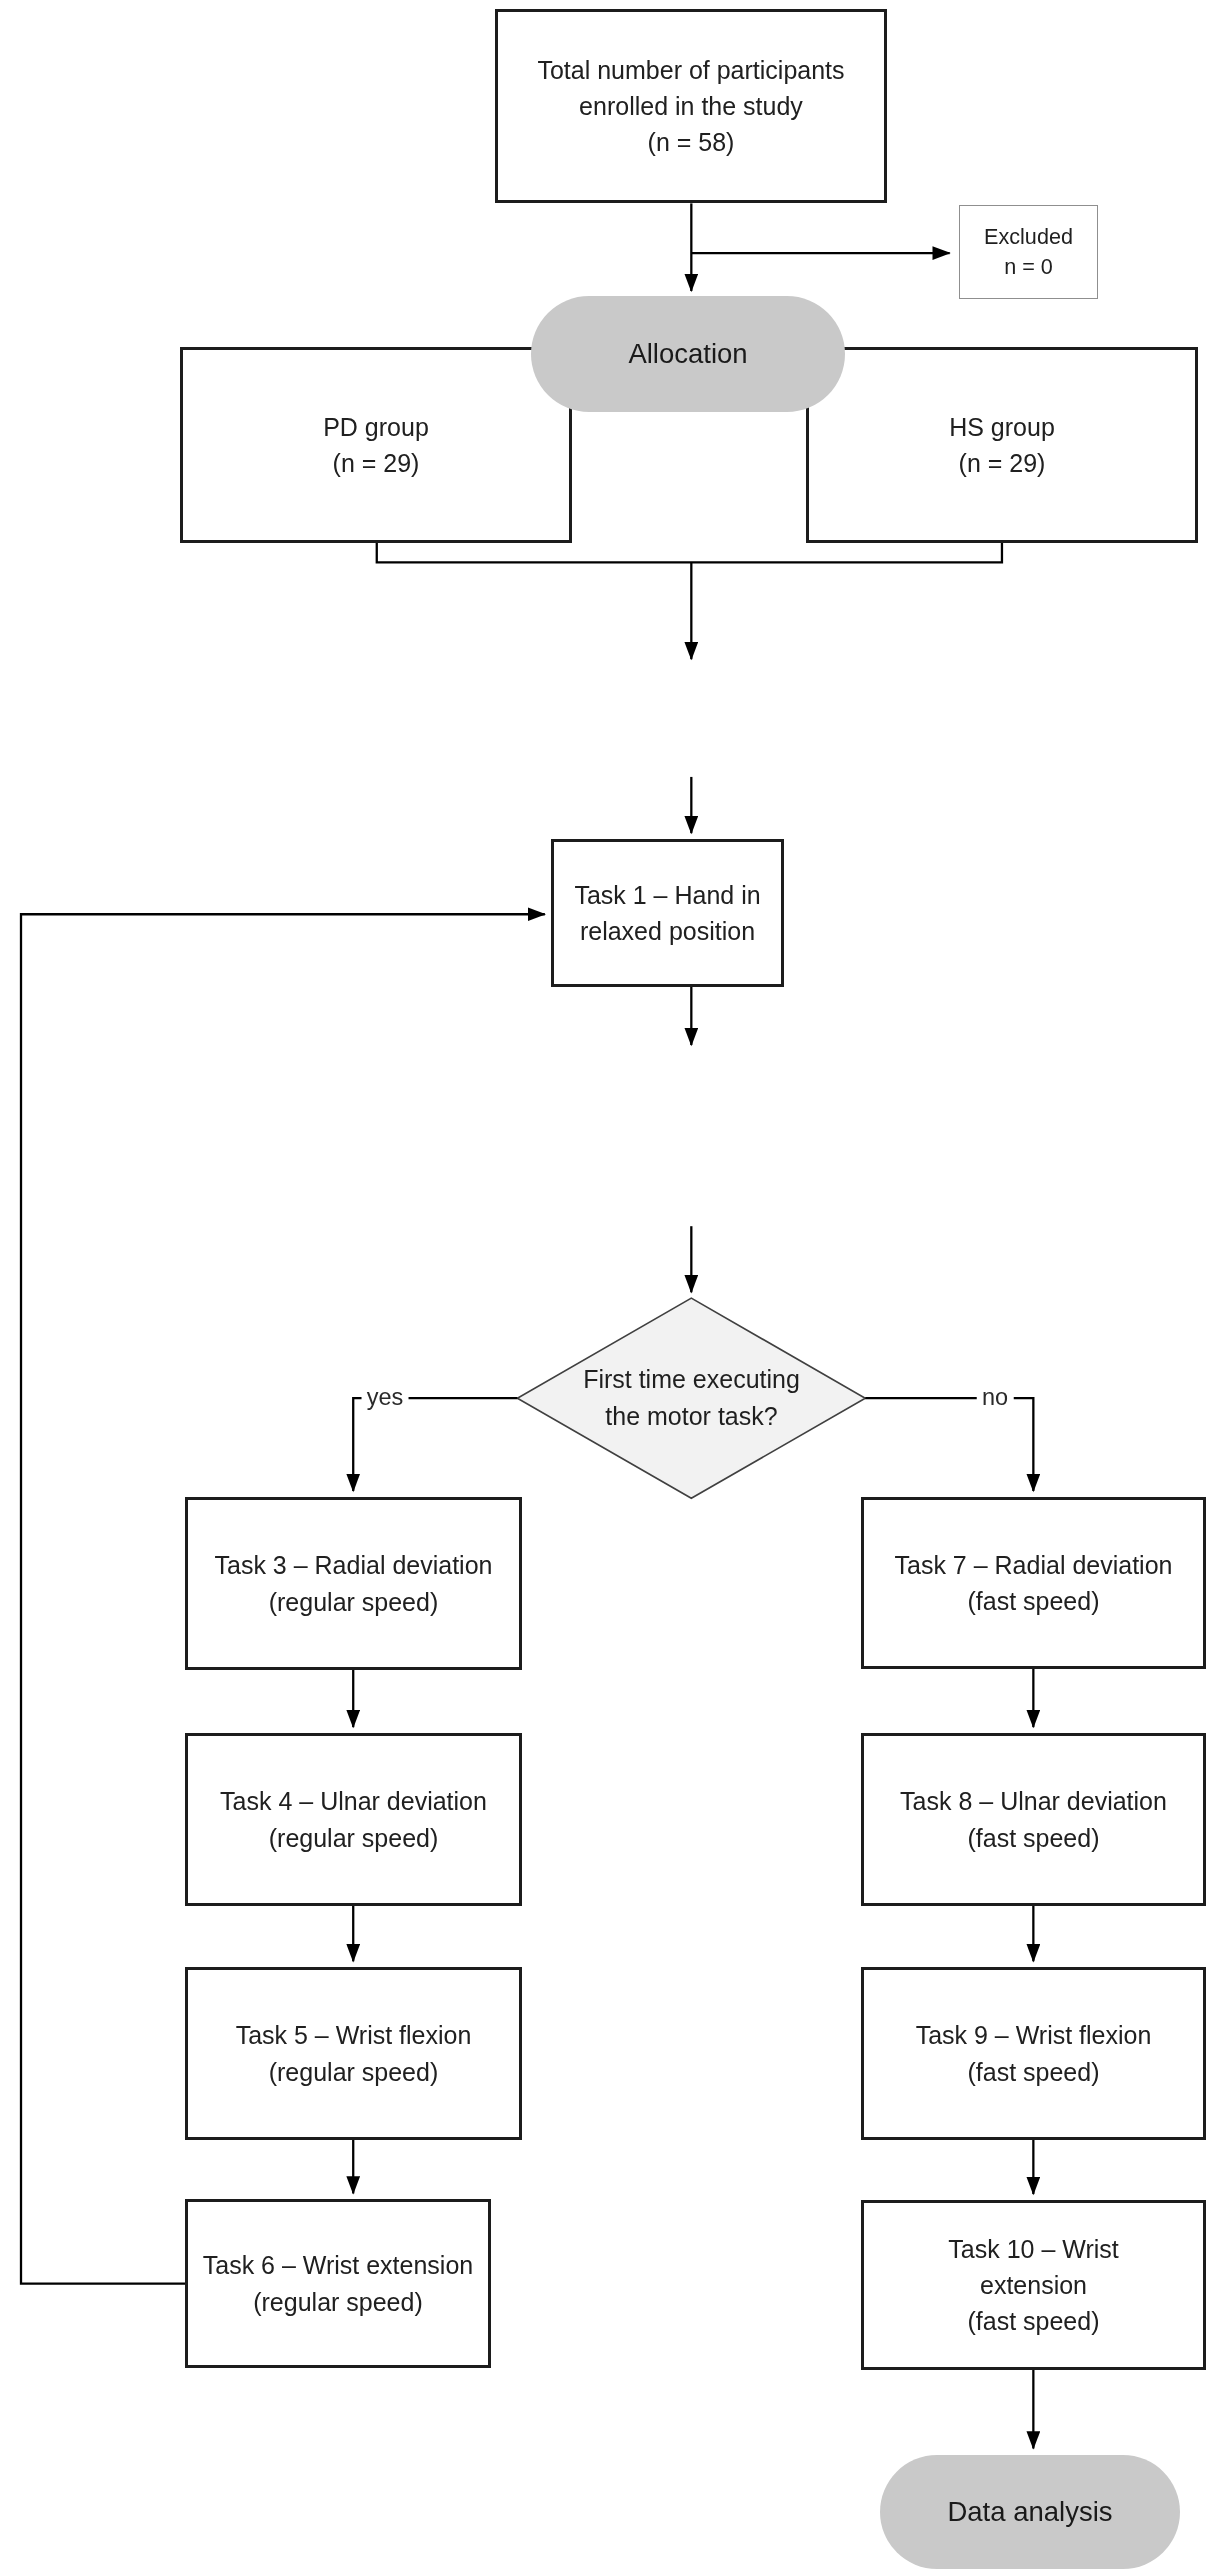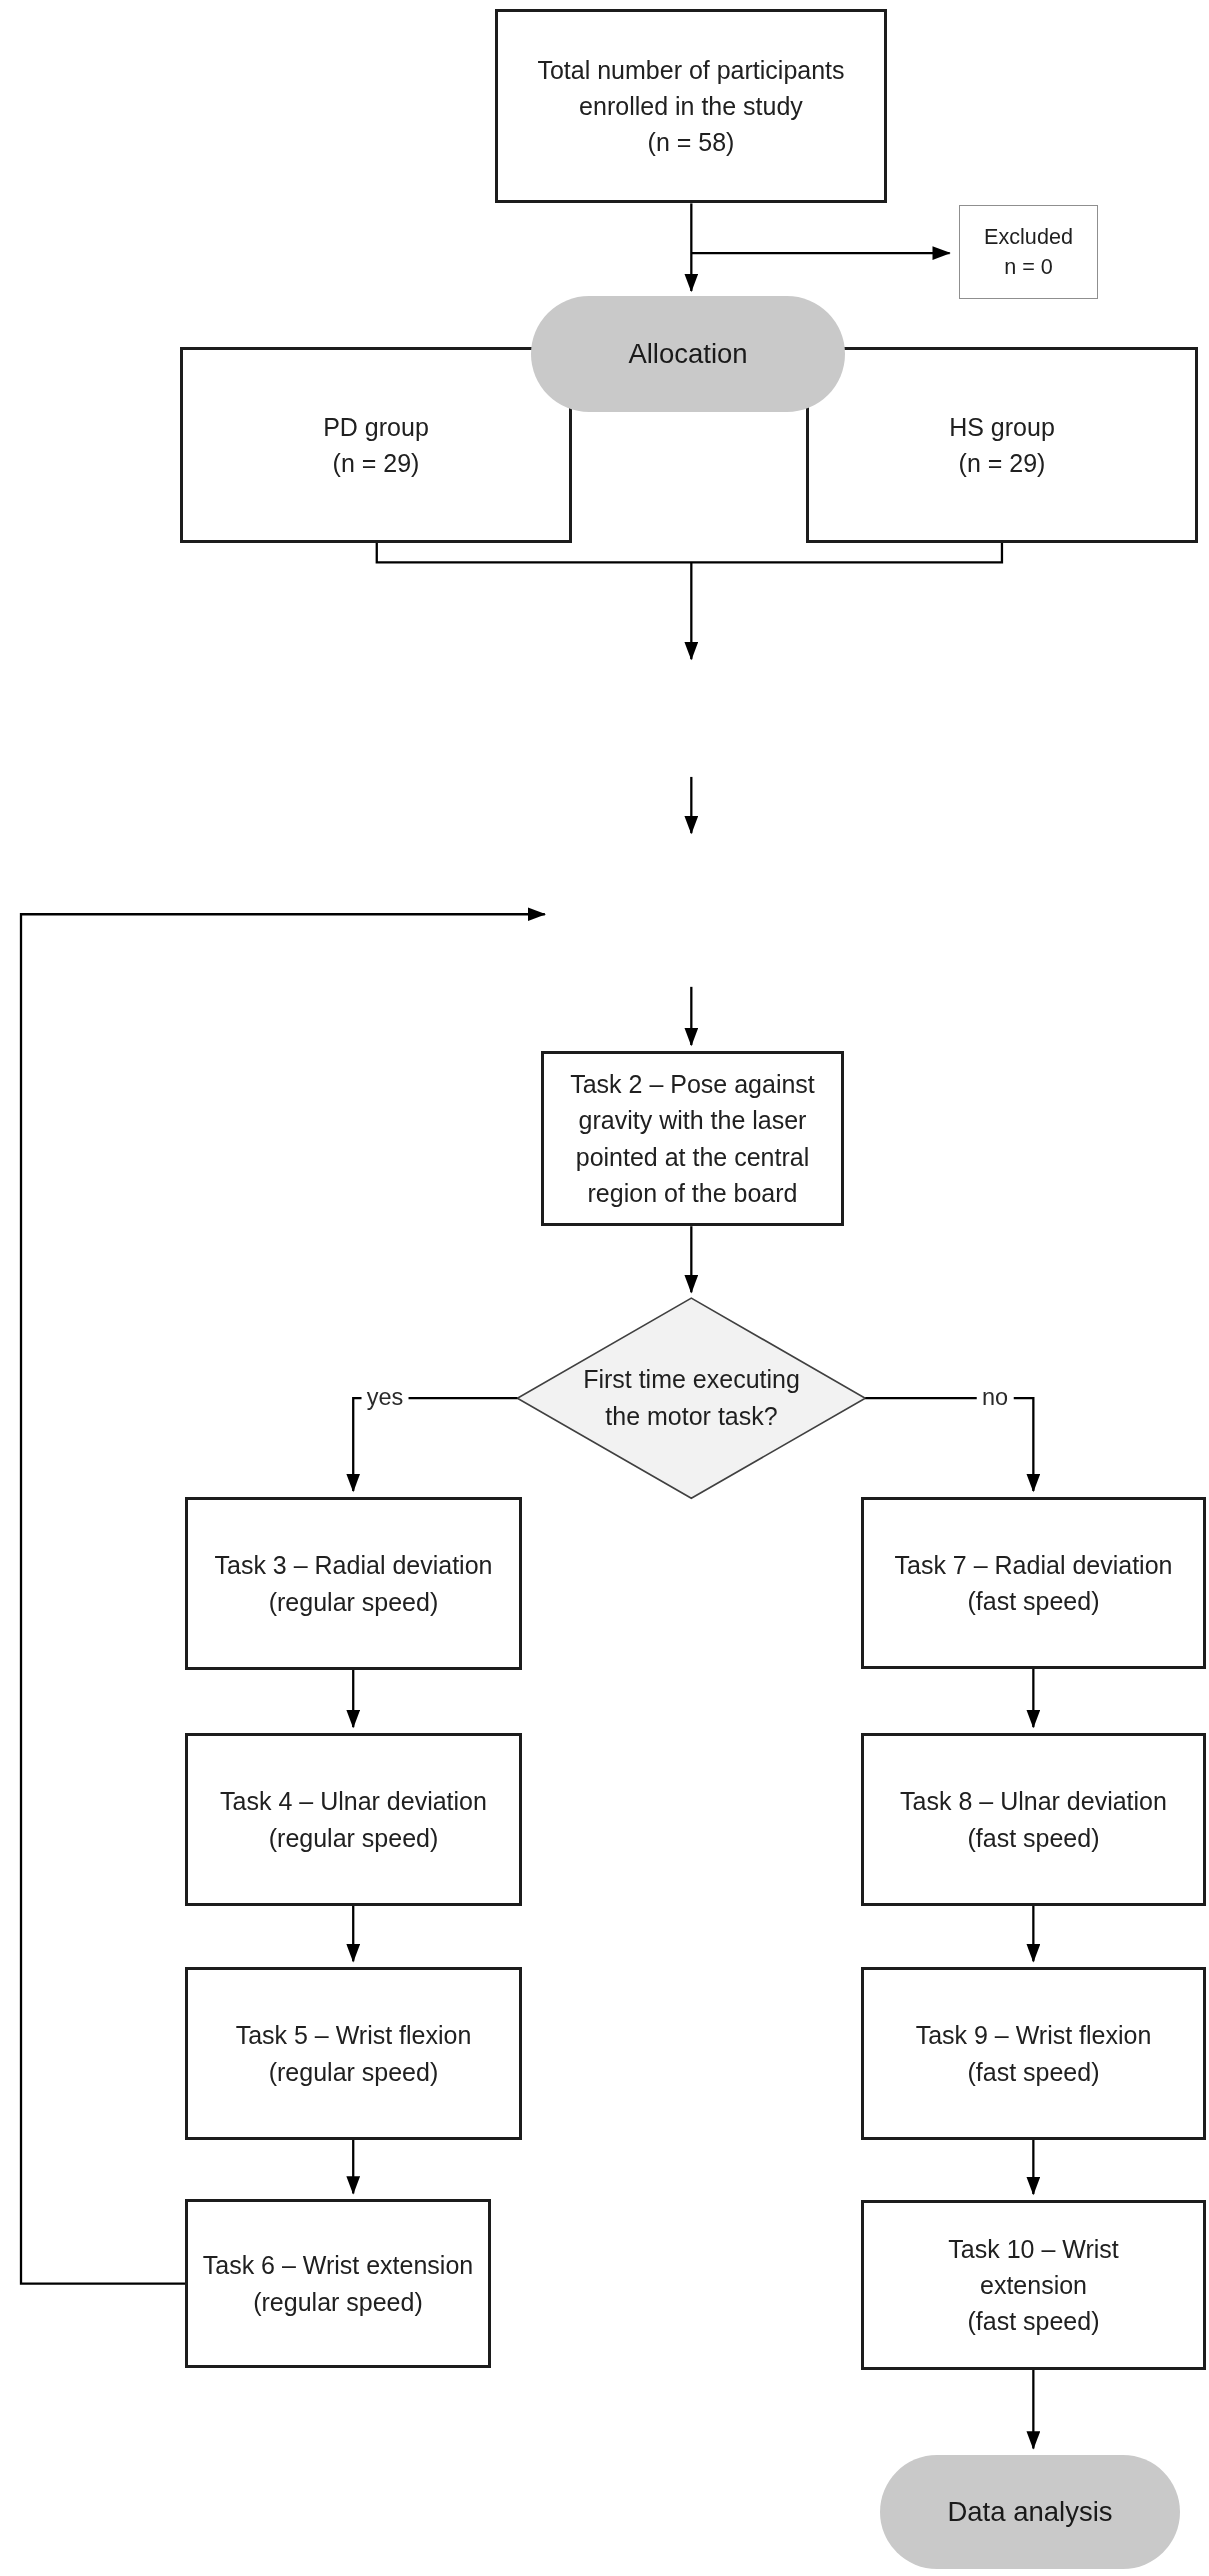--- a/index.html
+++ b/index.html
@@ -122,25 +122,23 @@
 
   <div class="box" style="left:180px; top:347px; width:392px; height:196px;">PD group
 (n = 29)</div>
 
   <div class="box" style="left:806px; top:347px; width:392px; height:196px;">HS group
 (n = 29)</div>
 
   <div class="pill" style="left:531px; top:296px; width:314px; height:116px;">Allocation</div>
 
 
+  <div class="box" style="left:551px; top:839px; width:233px; height:148px;">Task 1 – Hand in
+relaxed position</div>
 
-  <div class="box" style="left:541px; top:1051px; width:303px; height:175px;">Task 2 – Pose against
-gravity with the laser
-pointed at the central
-region of the board</div>
 
   <div class="diamond-label" style="left:541px; top:1347px; width:301px; height:102px;">First time executing
 the motor task?</div>
 
   <div class="edge-label" style="left:385px; top:1398px;">yes</div>
 
   <div class="edge-label" style="left:995px; top:1398px;">no</div>
 
   <div class="box" style="left:185px; top:1497px; width:337px; height:173px;">Task 3 – Radial deviation
 (regular speed)</div>

